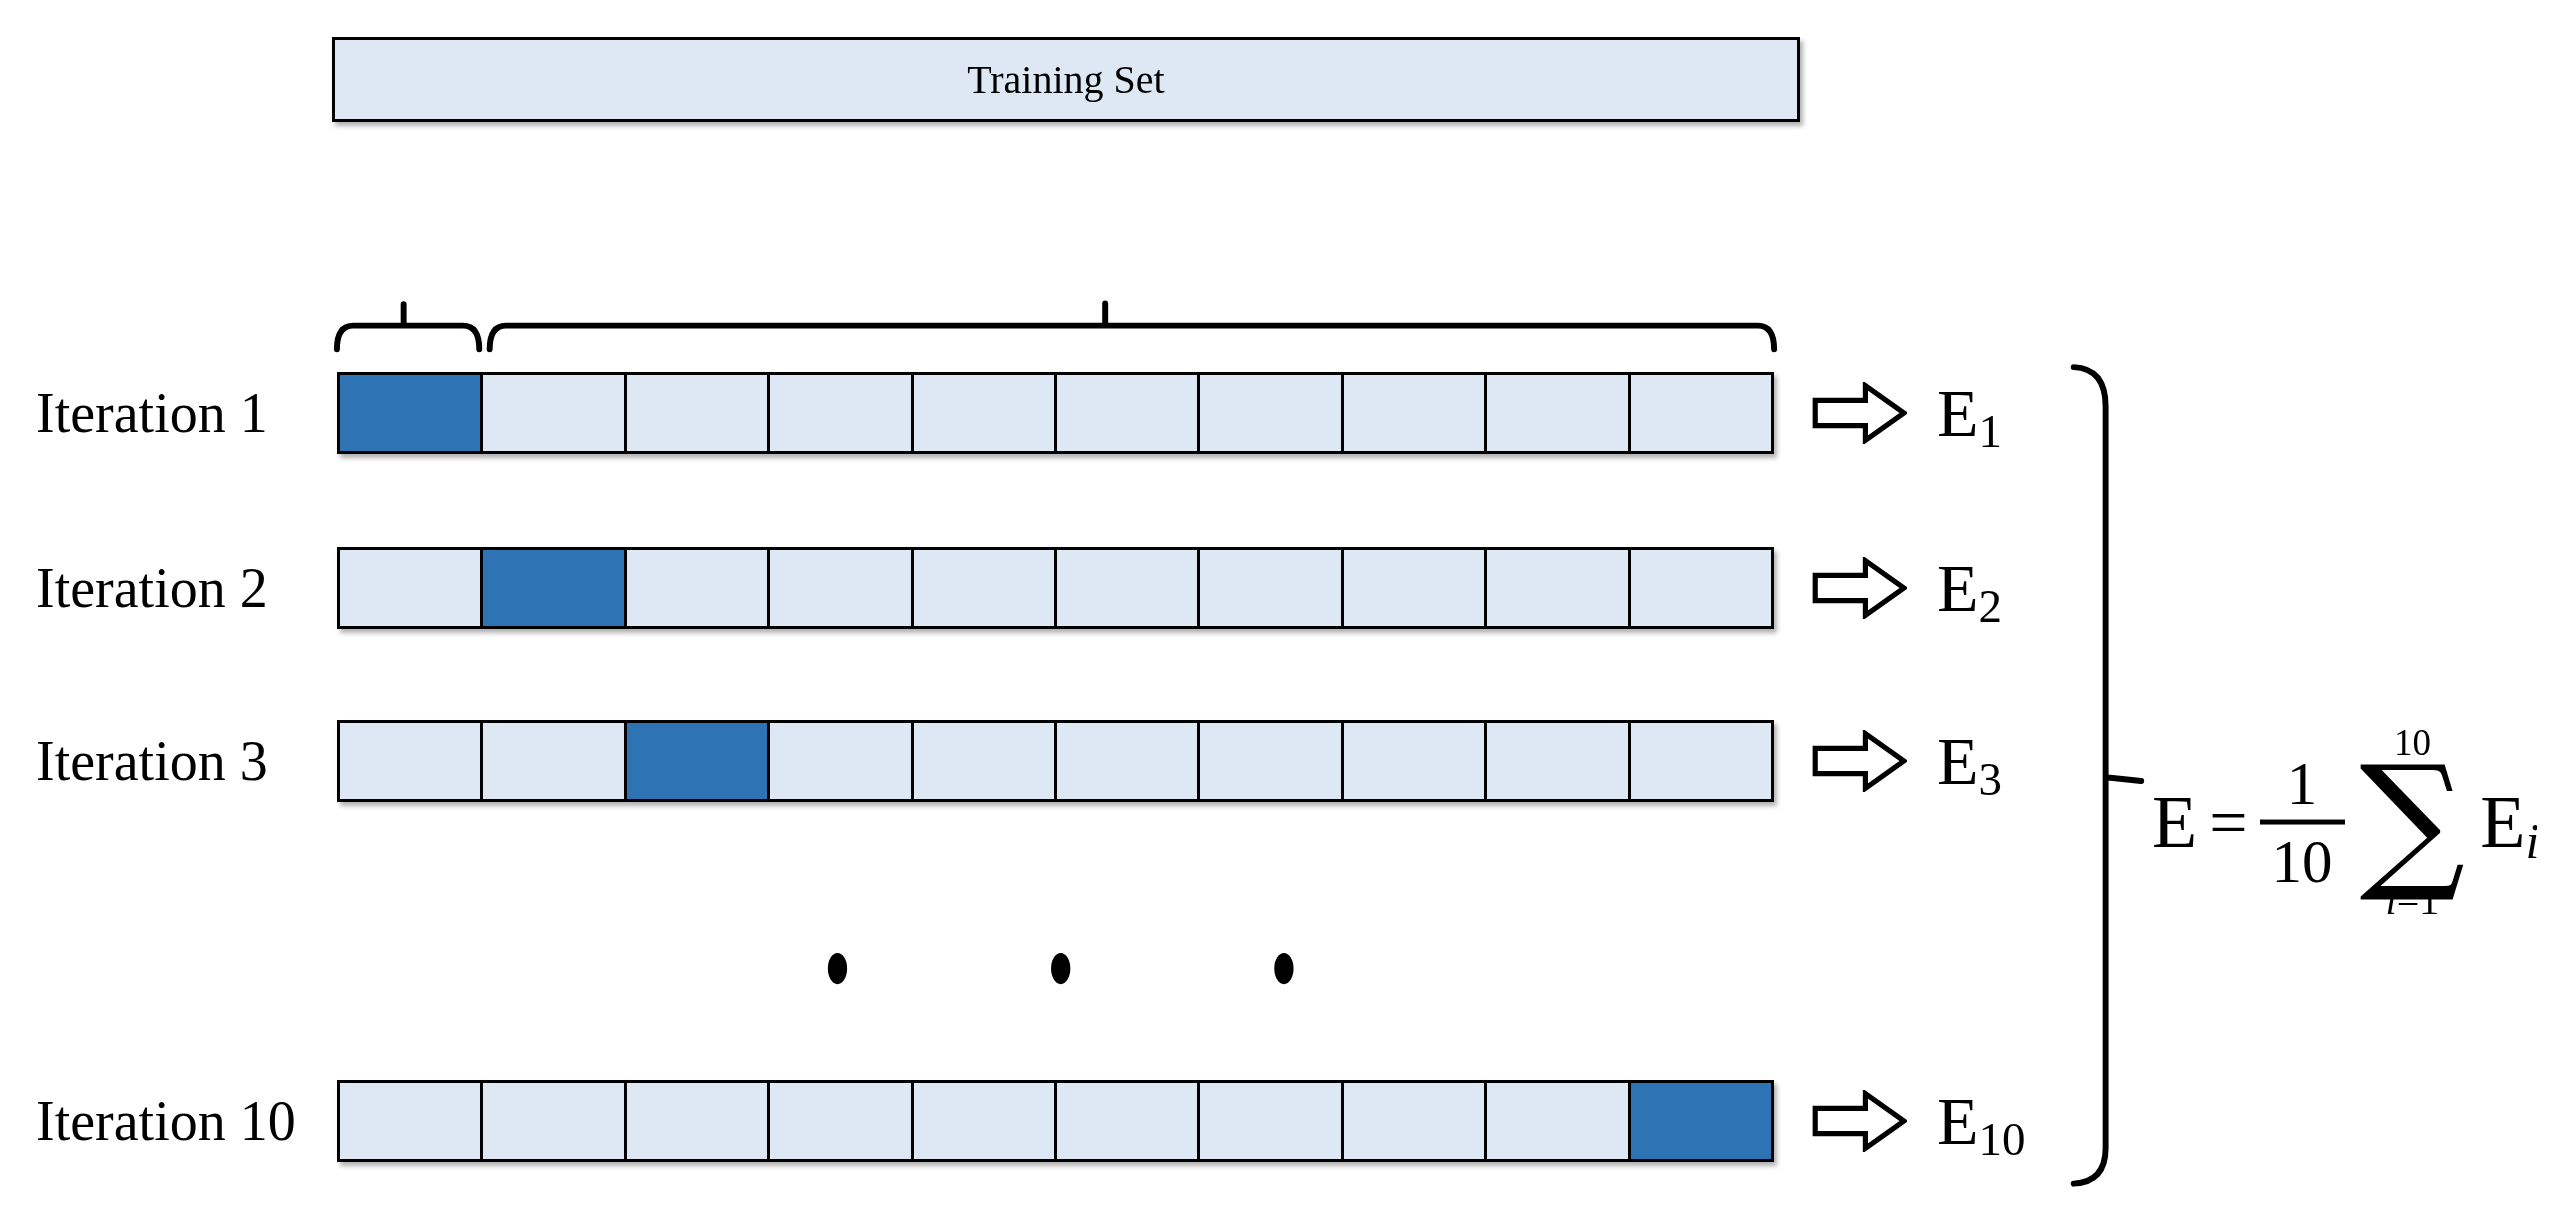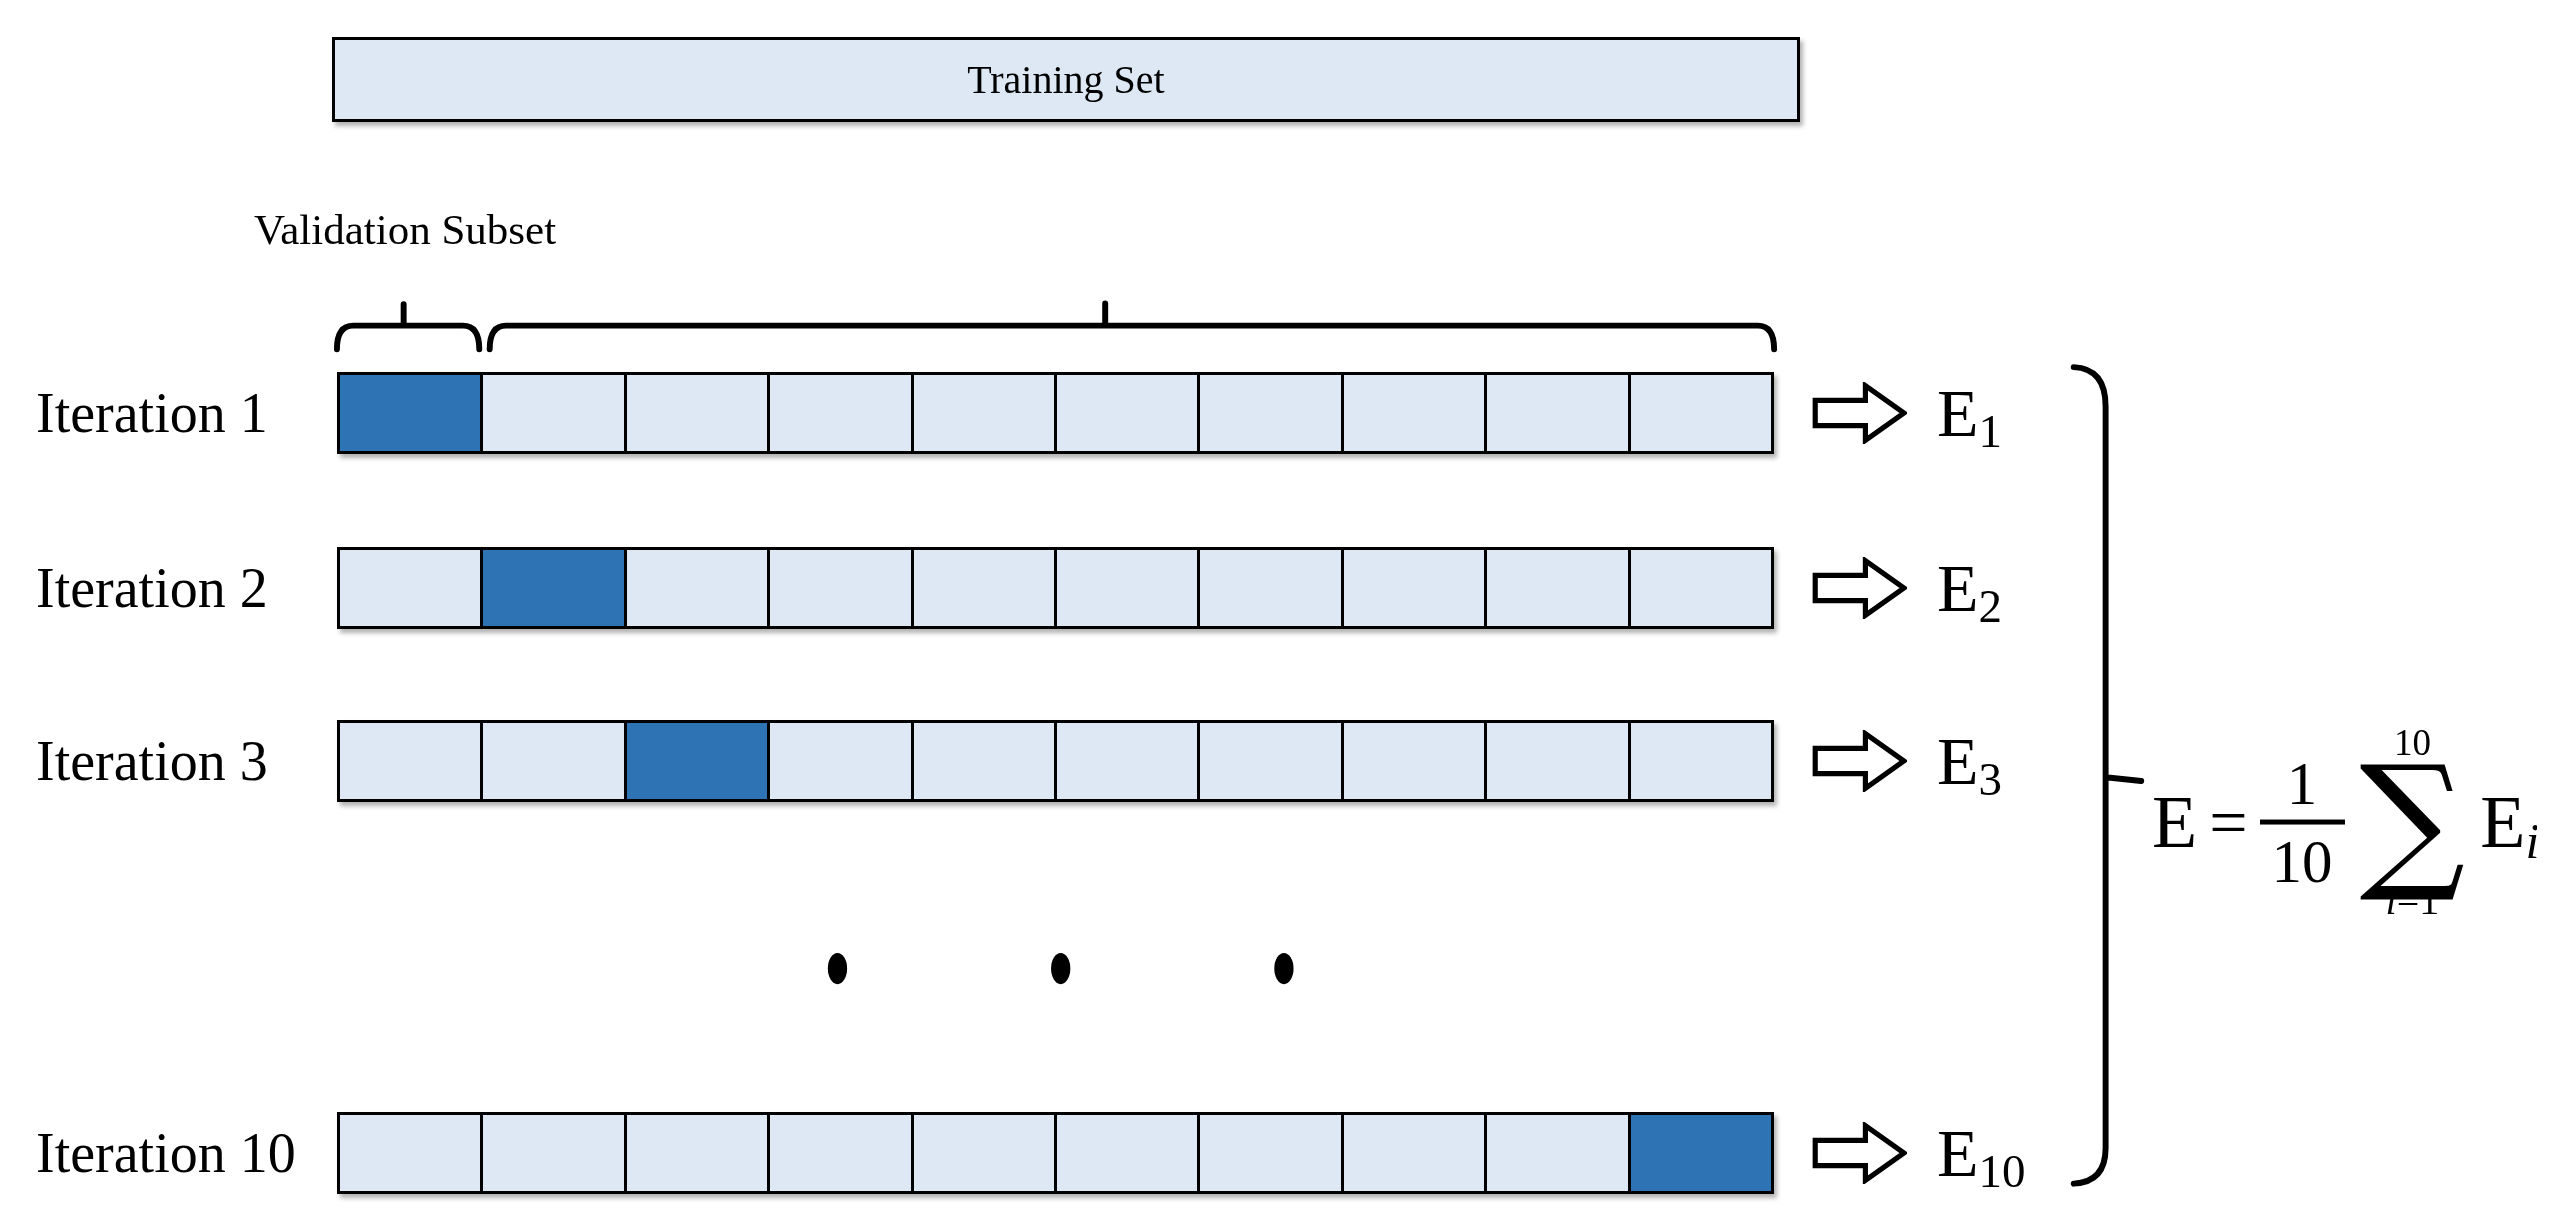--- a/index.html
+++ b/index.html
@@ -77,21 +77,20 @@
 </style>
 </head>
 <body>
 
 <div id="canvas">
 
   <div id="training-set-box">
     <span>Training Set</span>
   </div>
 
-  <div id="validation-subset-label" class="subset-label">Validation Subset</div>
 
   <svg id="overlay" viewBox="0 0 3473 1637">
     <path d="M454,463 Q454,431 476,431 L624,431 Q646,431 646,463 M544,431 L544,402"></path>
     <path d="M660,463 Q660,431 682,431 L2370,431 Q2392,431 2392,463 M1490,431 L1490,401"></path>
     <path d="M2796,487 Q2839,489 2839,540 L2839,1540 Q2839,1586 2796,1588 M2839,1040 L2887,1045"></path>
     <g id="dots-group">
         <ellipse cx="1129" cy="1298" rx="13" ry="21"></ellipse>
         <ellipse cx="1430" cy="1298" rx="13" ry="21"></ellipse>
         <ellipse cx="1731" cy="1298" rx="13" ry="21"></ellipse>
       </g>
@@ -148,21 +147,21 @@
           <div class="cell"></div>
           <div class="cell"></div>
           <div class="cell"></div>
           <div class="cell"></div>
         </div>
     <svg class="arrow" viewBox="0 0 128 84">
       <polygon points="4,25 72,25 72,5 124,42 72,79 72,59 4,59"></polygon>
     </svg>
     <div class="e-label"><span class="e-base">E</span><span class="e-sub">3</span></div>
   </div>
-      <div class="row" style="top: 1106px; font-family: Liberation Serif, serif;">
+      <div class="row" style="top: 1074px; font-family: Liberation Serif, serif;">
     <div class="iter-label">Iteration 10</div>
     <div class="cells">
           <div class="cell"></div>
           <div class="cell"></div>
           <div class="cell"></div>
           <div class="cell"></div>
           <div class="cell"></div>
           <div class="cell"></div>
           <div class="cell"></div>
           <div class="cell"></div>

